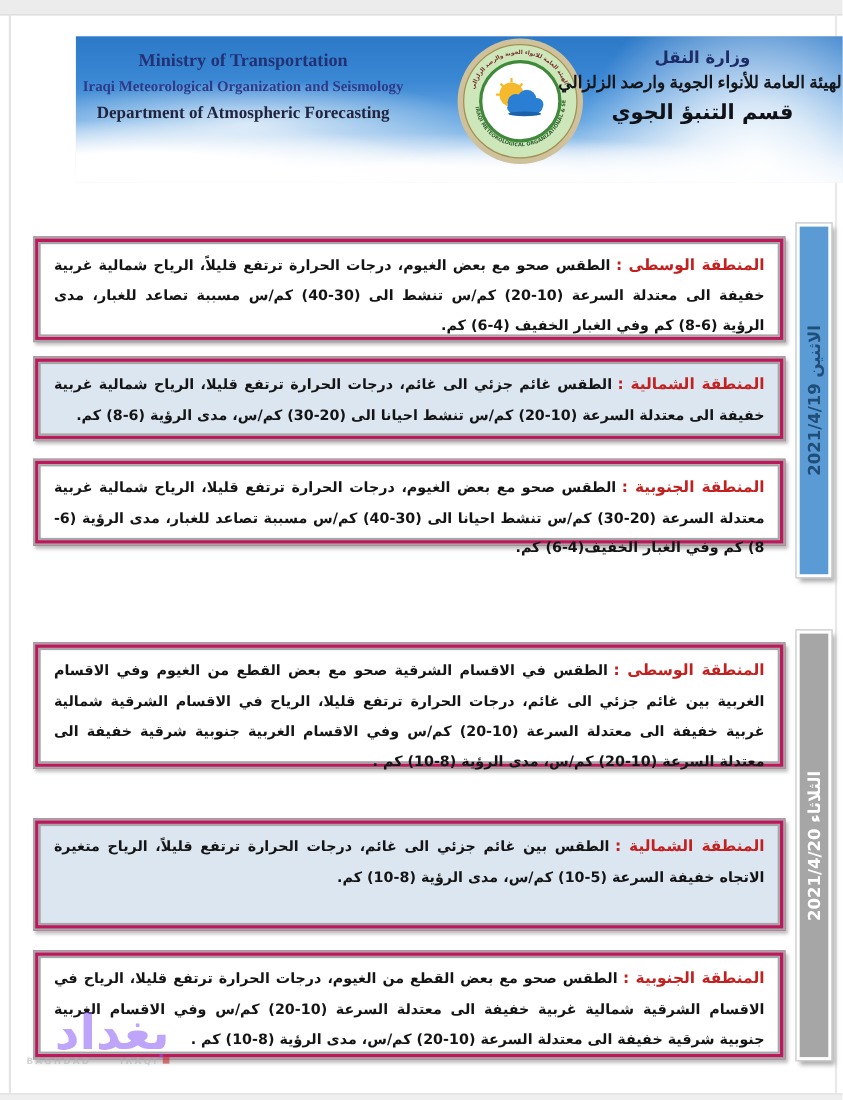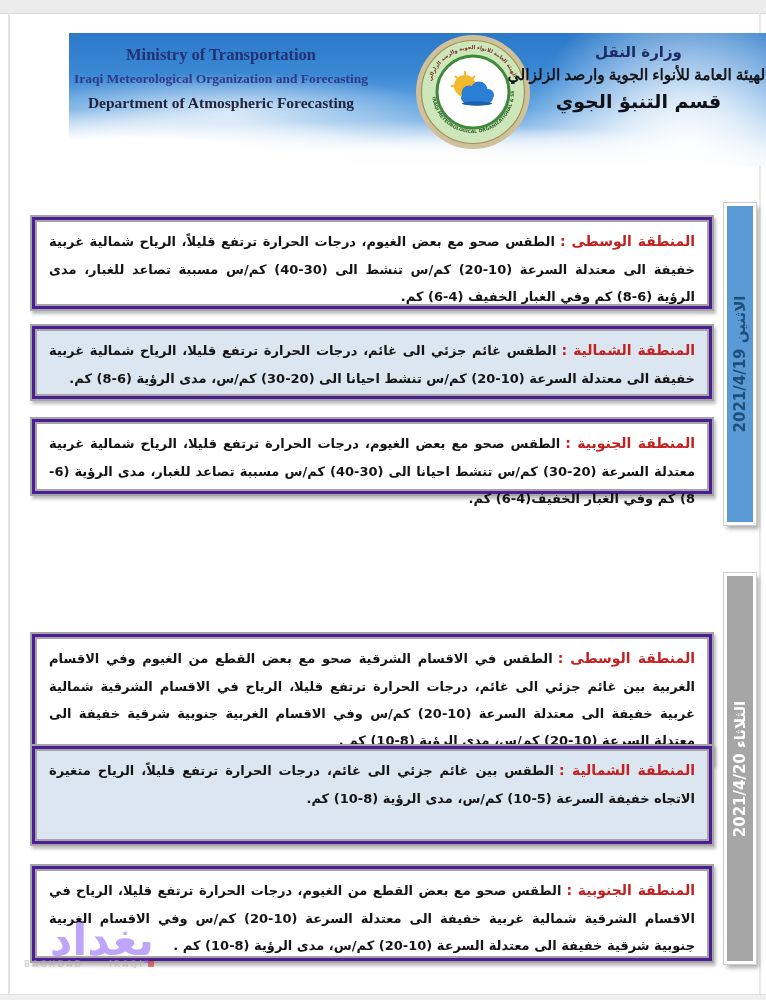--- a/index.html
+++ b/index.html
@@ -32,35 +32,35 @@
   .hdr-en .l3{font-size:15.5px;color:#20243f;margin:0;}
   .hdr-ar{position:absolute;right:16px;top:10px;width:265px;text-align:center;direction:rtl;font-weight:bold;}
   .hdr-ar .a1{font-size:15px;color:#1d2b66;margin:0 0 5px 0;}
   .hdr-ar .a2{font-size:15.5px;color:#14161c;margin:0 0 6px 0;font-family:Liberation Serif, serif;}
   .hdr-ar .a3{font-size:19px;color:#101218;margin:0;}
   .logo{position:absolute;left:344px;top:-4px;width:120px;height:124px;}
 
   
   .fbox{
     position:absolute;left:30px;width:684px;box-sizing:border-box;
-    background:#4c1d95;border:2px solid #a5a5a5;padding:3px;
+    background:#be185d;border:2px solid #a5a5a5;padding:3px;
     box-shadow:2px 3px 3px rgba(110,110,110,.45);
   }
   .fbox-inner{height:100%;box-sizing:border-box;border:2px solid #a5a5a5;padding:5px 12px;}
   .bg-white .fbox-inner{background:#ffffff;}
   .bg-blue  .fbox-inner{background:#dce6f1;}
   .fbox p{margin:0;direction:rtl;text-align:justify;font-size:13px;font-weight:bold;
     line-height:2.08;color:#141414;}
   .region{color:#c32020;font-size:14px;}
   .region-text{margin-inline-start:5px;}
 
   #box1{top:215px;height:96px;}
   #box2{top:324px;height:77px;}
   #box3{top:417px;height:79px;}
-  #box4{top:632px;height:133px;}
+  #box4{top:584px;height:115px;}
   #box5{top:744px;height:102px;}
   #box6{top:864px;height:99px;}
 
   
   .banner{position:absolute;left:724px;width:32px;box-sizing:border-box;
     border:3px solid #ffffff;outline:1px solid #cccccc;
     box-shadow:3px 4px 4px rgba(105,105,105,.55);}
   #banner1{top:203px;height:322px;background:#5b9bd5;}
   #banner2{top:573px;height:391px;background:#a6a6a6;}
   .banner-label{position:absolute;top:50%;left:50%;
@@ -80,21 +80,21 @@
 <body>
 
 <div class="top-band"></div>
 <div class="edge-left"></div>
 <div class="edge-right"></div>
 <div class="bottom-band"></div>
 
 <div class="header">
   <div class="hdr-en">
     <p class="l1">Ministry of Transportation</p>
-    <p class="l2">Iraqi Meteorological Organization and Forecasting</p>
+    <p class="l2">Iraqi Meteorological Organization and Seismology</p>
     <p class="l3">Department of Atmospheric Forecasting</p>
   </div>
 
   <div class="logo">
     <svg viewBox="0 0 120 120" width="120" height="124">
       <circle cx="60" cy="61" r="57" fill="#cfc19b"></circle>
       <circle cx="60" cy="61" r="51.5" fill="#cde7ba" stroke="#a29255" stroke-width="1.2"></circle>
       <defs>
         <path id="arcTop" d="M 17,61 A 43,43 0 0 1 103,61"></path>
         <path id="arcBot" d="M 19,61 A 41,41 0 0 0 101,61"></path>

